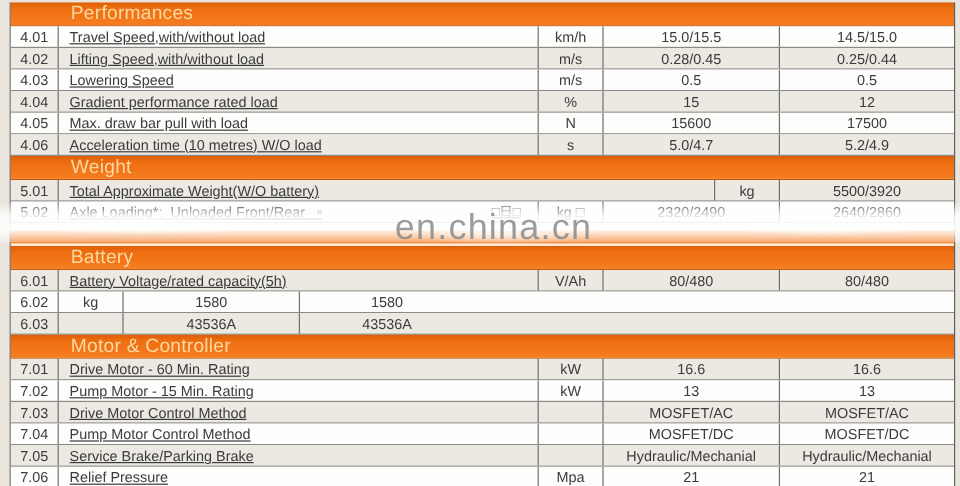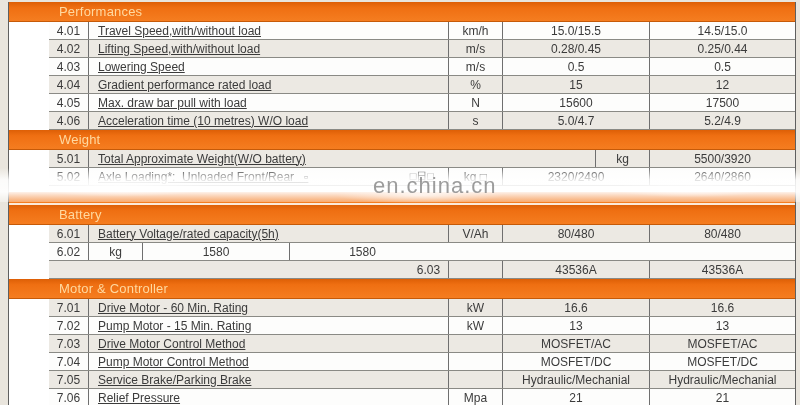--- a/index.html
+++ b/index.html
@@ -17,31 +17,31 @@
   }
   .section-header{
     height:20px;box-sizing:border-box;
     background:linear-gradient(180deg,#dd5f06 0%,#ef6f12 30%,#f57d20 100%);
     display:flex;align-items:center;
     border-bottom:1px solid #c65a08;
   }
   .section-header .hdr-label{
     margin-left:50px;
     color:#ffd9a0;
-    font-size:13px;
+    font-size:16px;
     letter-spacing:.2px;
   }
   .row{
     height:18px;box-sizing:border-box;
     display:flex;align-items:stretch;
     background:#fdfdfc;
     border-bottom:1px solid #8a8a85;
-    color:#3b3b3b;font-size:12px;margin-left:40px;
-  }
-  .row.alt{background:#ece9e3;justify-content:flex-end;}
+    color:#3b3b3b;font-size:12px;
+  }
+  .row.alt{background:#ece9e3;}
   .cell{
     display:flex;align-items:center;box-sizing:border-box;
     overflow:hidden;white-space:nowrap;
   }
   .c-no{width:40px;justify-content:center;border-right:1px solid #6f6f6f;}
   .c-label{flex:1;padding-left:9px;border-right:1px solid #6f6f6f;text-decoration:underline;}
   .c-label .label-text{white-space:pre;}
   .c-label .label-glyphs{margin-left:auto;padding-right:14px;color:#555;font-size:11px;}
   .c-unit{width:54px;justify-content:center;border-right:1px solid #6f6f6f;}
   .c-v1{width:147px;justify-content:center;border-right:1px solid #6f6f6f;}
@@ -65,22 +65,22 @@
   .wm-smudge{
     position:absolute;left:0;top:165px;width:800px;height:45px;
     background:
       radial-gradient(ellipse 130px 14px at 120px 22px, rgba(255,255,255,.9), rgba(255,255,255,0) 70%),
       radial-gradient(ellipse 120px 12px at 420px 30px, rgba(255,255,255,.7), rgba(255,255,255,0) 70%),
       radial-gradient(ellipse 110px 12px at 690px 24px, rgba(255,255,255,.8), rgba(255,255,255,0) 70%);
     pointer-events:none;
   }
   .wm-text{
     position:absolute;left:329px;top:173px;
-    font-size:22px;color:rgba(134,134,134,.82);
-    letter-spacing:1px;pointer-events:none;margin-left:44px;
+    font-size:30px;color:rgba(134,134,134,.82);
+    letter-spacing:1px;pointer-events:none;
   }
 </style>
 </head>
 <body>
 
 <div class="page">
   <div class="spec-table">
       <div class="section-header">
         <span class="hdr-label">Performances</span>
       </div>

